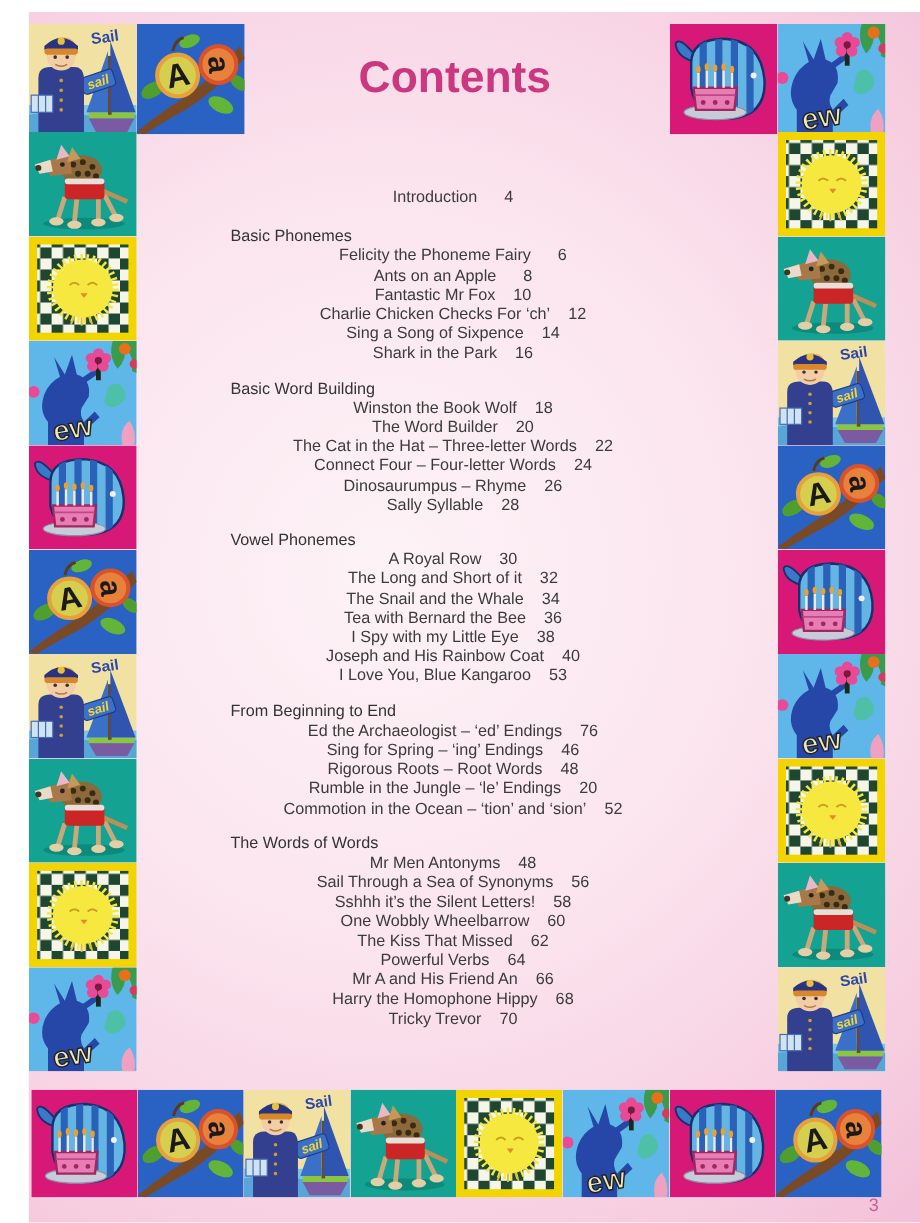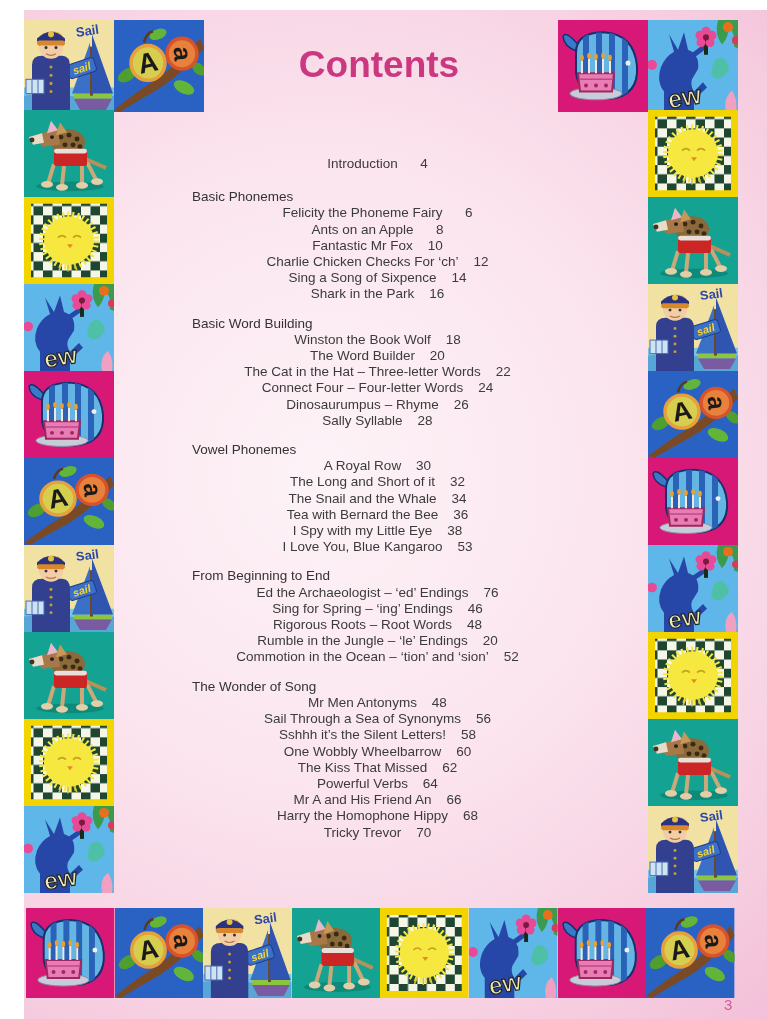--- a/index.html
+++ b/index.html
@@ -105,20 +105,24 @@
           </div>
           <div class="row ">
             <span>Tea with Bernard the Bee</span>
             <span class="pg">36</span>
           </div>
           <div class="row ">
             <span>I Spy with my Little Eye</span>
             <span class="pg">38</span>
           </div>
           <div class="row ">
+            <span>Joseph and His Rainbow Coat</span>
+            <span class="pg">40</span>
+          </div>
+          <div class="row ">
             <span>I Love You, Blue Kangaroo</span>
             <span class="pg">53</span>
           </div>
         </div>
         <div class="section">
           <div class="head">From Beginning to End</div>
           <div class="row ">
             <span>Ed the Archaeologist – ‘ed’ Endings</span>
             <span class="pg">76</span>
           </div>
@@ -133,21 +137,21 @@
           <div class="row ">
             <span>Rumble in the Jungle – ‘le’ Endings</span>
             <span class="pg">20</span>
           </div>
           <div class="row ">
             <span>Commotion in the Ocean – ‘tion’ and ‘sion’</span>
             <span class="pg">52</span>
           </div>
         </div>
         <div class="section">
-          <div class="head">The Wonder of Song</div>
+          <div class="head">The Words of Words</div>
           <div class="row ">
             <span>Mr Men Antonyms</span>
             <span class="pg">48</span>
           </div>
           <div class="row ">
             <span>Sail Through a Sea of Synonyms</span>
             <span class="pg">56</span>
           </div>
           <div class="row ">
             <span>Sshhh it’s the Silent Letters!</span>

